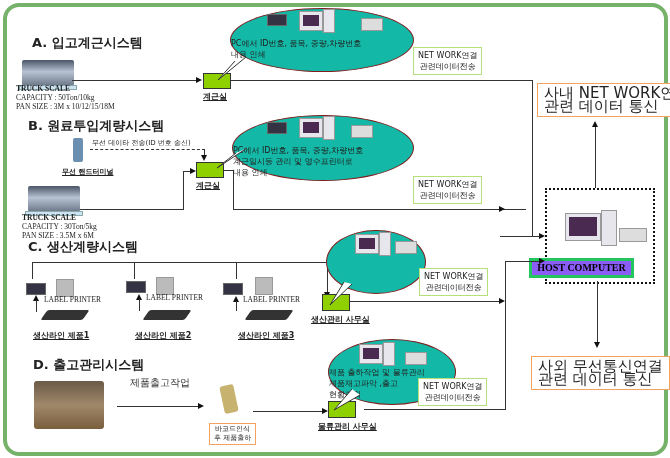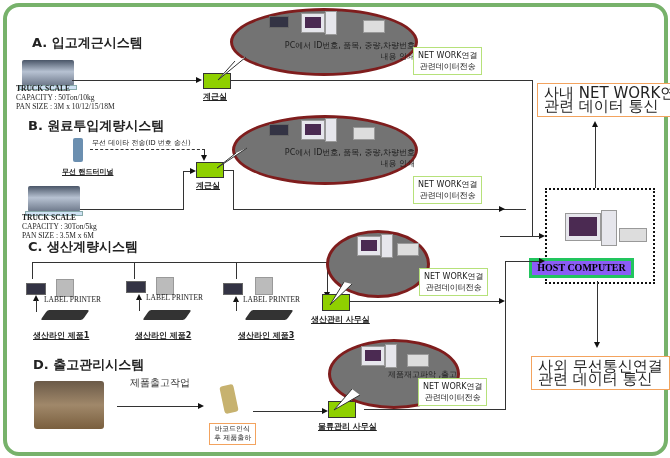--- a/index.html
+++ b/index.html
@@ -6,21 +6,21 @@
   body{width:670px;height:458px;position:relative;overflow:hidden;font-family:"DejaVu Sans",sans-serif;}
   .frame{position:absolute;left:3px;top:3px;width:657px;height:445px;border:4px solid #77b26b;border-radius:16px;}
   .abs{position:absolute;}
   .sec-title{font-family:"DejaVu Sans",sans-serif;font-size:13px;font-weight:bold;color:#222;white-space:nowrap;}
   .spec{font-family:"Liberation Serif",serif;font-size:7.5px;color:#222;line-height:9px;white-space:nowrap;}
   .spec .hd{font-weight:bold;}
   .green-box{position:absolute;width:26px;height:14px;background:#8fd000;border:1px solid #333;}
   .ulabel{position:absolute;font-size:8px;font-weight:bold;text-decoration:underline;color:#222;white-space:nowrap;}
   .net{position:absolute;border:1.5px solid #b6e17a;background:#fff;font-size:8px;line-height:11px;text-align:center;color:#222;padding:2px 4px;white-space:nowrap;}
   .orange{position:absolute;border:1.5px solid #f3a35e;background:#fff;font-size:15px;line-height:13px;color:#222;padding:3px 6px;white-space:nowrap;}
-  .bubble{position:absolute;border:3px solid #7f1d1d;border-radius:50%;background:#737373;text-align:right;font-size:8px;line-height:11px;color:#222;}
+  .bubble{position:absolute;border:1px solid #7f1d1d;border-radius:50%;background:#14b8a6;text-align:left;font-size:8px;line-height:11px;color:#222;}
   .bubble-text{position:absolute;left:0;right:0;}
   .line{position:absolute;background:#333;}
   .arrowR{position:absolute;width:0;height:0;border-top:3px solid transparent;border-bottom:3px solid transparent;border-left:6px solid #111;}
   .arrowD{position:absolute;width:0;height:0;border-left:3px solid transparent;border-right:3px solid transparent;border-top:6px solid #111;}
   .arrowU{position:absolute;width:0;height:0;border-left:3px solid transparent;border-right:3px solid transparent;border-bottom:6px solid #111;}
   .truck{position:absolute;width:52px;height:26px;background:linear-gradient(#4a5668,#b7c2d2 45%,#6b7688);border-radius:2px;}
   .truck::after{content:"";position:absolute;left:-3px;right:-3px;bottom:-4px;height:3px;background:#cfe2f4;border:1px solid #8aa;}
   .monitor{position:absolute;width:22px;height:18px;background:#e6e6ec;border:1px solid #999;}
   .monitor::after{content:"";position:absolute;left:3px;top:3px;right:3px;bottom:4px;background:#4b2a52;}
   .tower{position:absolute;width:10px;height:22px;background:#e6e6ec;border:1px solid #999;}
@@ -92,20 +92,21 @@
 <div class="line" style="left:233px;top:209px;width:293px;height:1px;"></div>
 <div class="arrowR" style="left:499px;top:206px;"></div>
 
 <div class="bubble" style="left:232px;top:115px;width:180px;height:64px;">
   <div class="indicator" style="left:34px;top:6px;"></div>
   <div class="monitor" style="left:66px;top:2px;"></div>
   <div class="tower" style="left:90px;top:0px;"></div>
   <div class="printer" style="left:118px;top:9px;"></div>
   <div class="bubble-text" style="top:29px;">
     <div>PC에서 ID번호, 품목, 중량,차량번호</div>
+    <div>계근일시등 관리 및 영수프린터로</div>
     <div>내용 인쇄</div>
   </div>
 </div>
 <svg class="abs" style="left:205px;top:146px;" width="50" height="28">
     <polyline points="42,2 12,22 31,7" fill="#fff" stroke="#333" stroke-width="1"></polyline>
   </svg>
 <div class="net" style="left:413px;top:176px;">
   <div>NET WORK연결</div>
   <div>관련데이터전송</div>
 </div>
@@ -204,20 +205,21 @@
 <div class="green-box" style="left:328px;top:401px;height:15px;"></div>
 <div class="ulabel" style="left:318px;top:421px;">물류관리 사무실</div>
 <div class="line" style="left:364px;top:409px;width:142px;height:1px;"></div>
 <div class="line" style="left:505px;top:302px;width:1px;height:108px;"></div>
 
 <div class="bubble" style="left:328px;top:339px;width:126px;height:64px;">
   <div class="monitor" style="left:30px;top:4px;"></div>
   <div class="tower" style="left:54px;top:2px;"></div>
   <div class="printer" style="left:76px;top:12px;"></div>
   <div class="bubble-text" style="top:27px;">
+    <div>제품 출하작업 및 물류관리</div>
     <div>제품재고파악 ,출고</div>
     <div>현황조회</div>
   </div>
 </div>
 <svg class="abs" style="left:330px;top:385px;" width="40" height="28">
     <polyline points="22,4 4,25 30,10" fill="#fff" stroke="#333" stroke-width="1"></polyline>
   </svg>
 <div class="net" style="left:418px;top:378px;">
   <div>NET WORK연결</div>
   <div>관련데이터전송</div>

